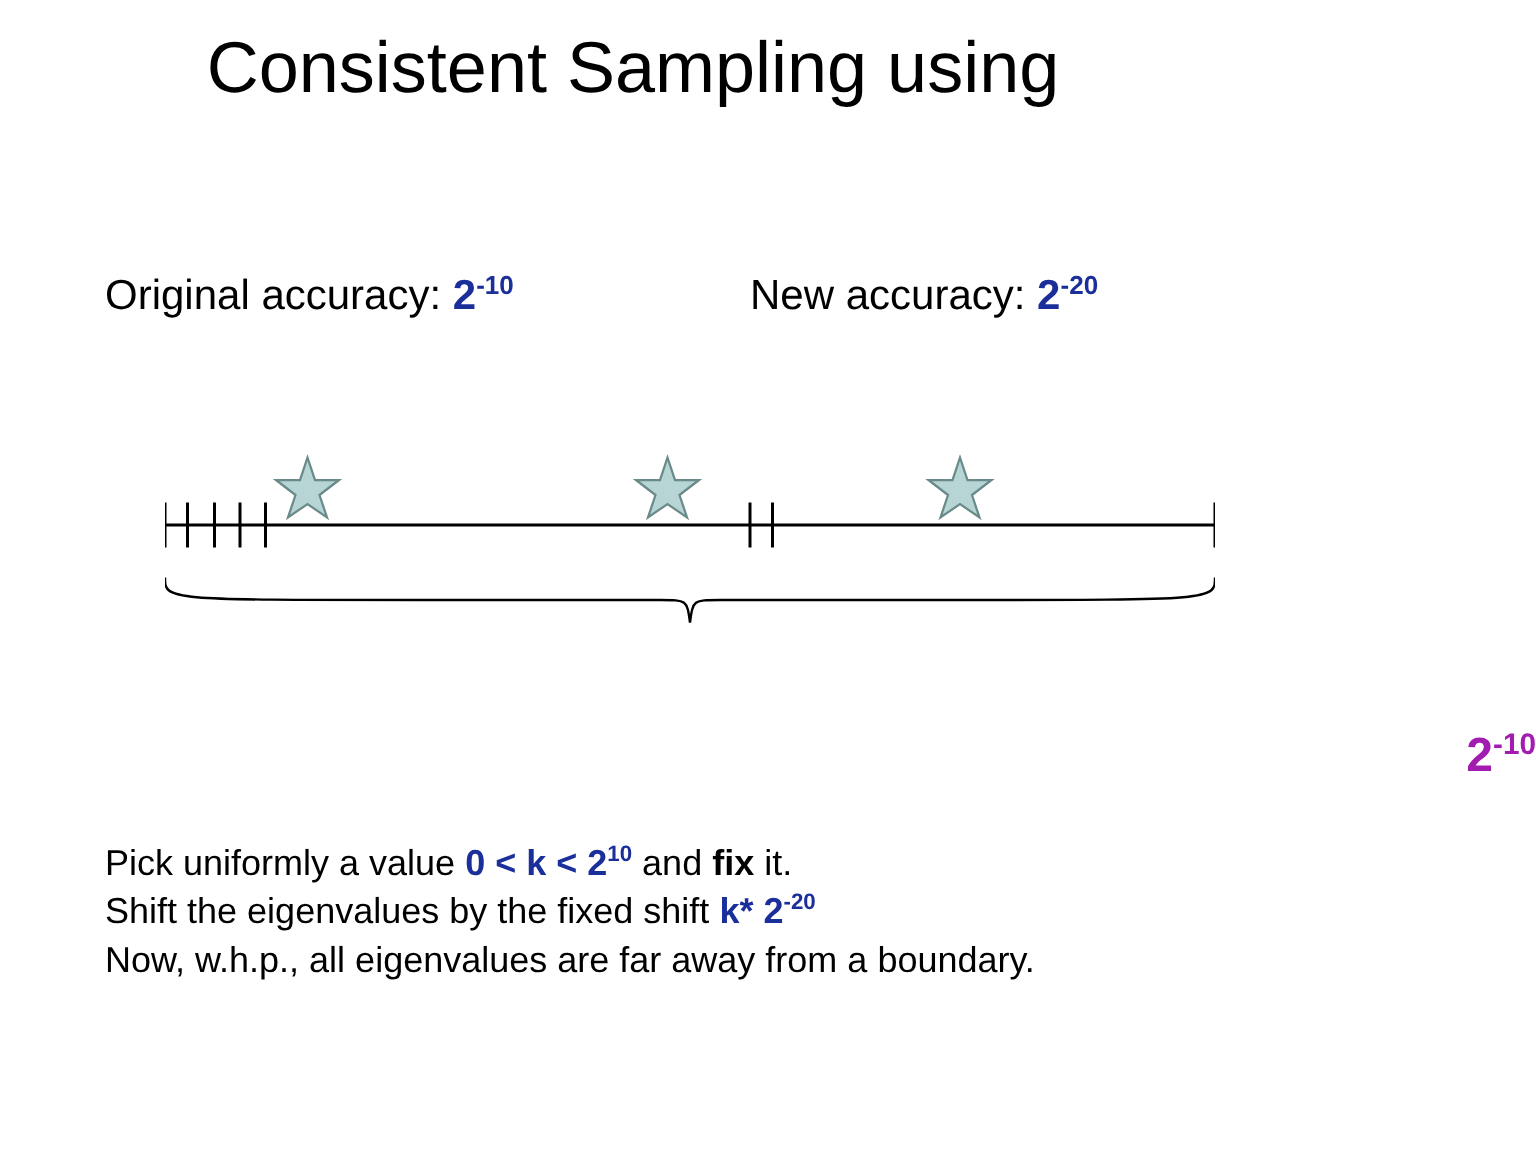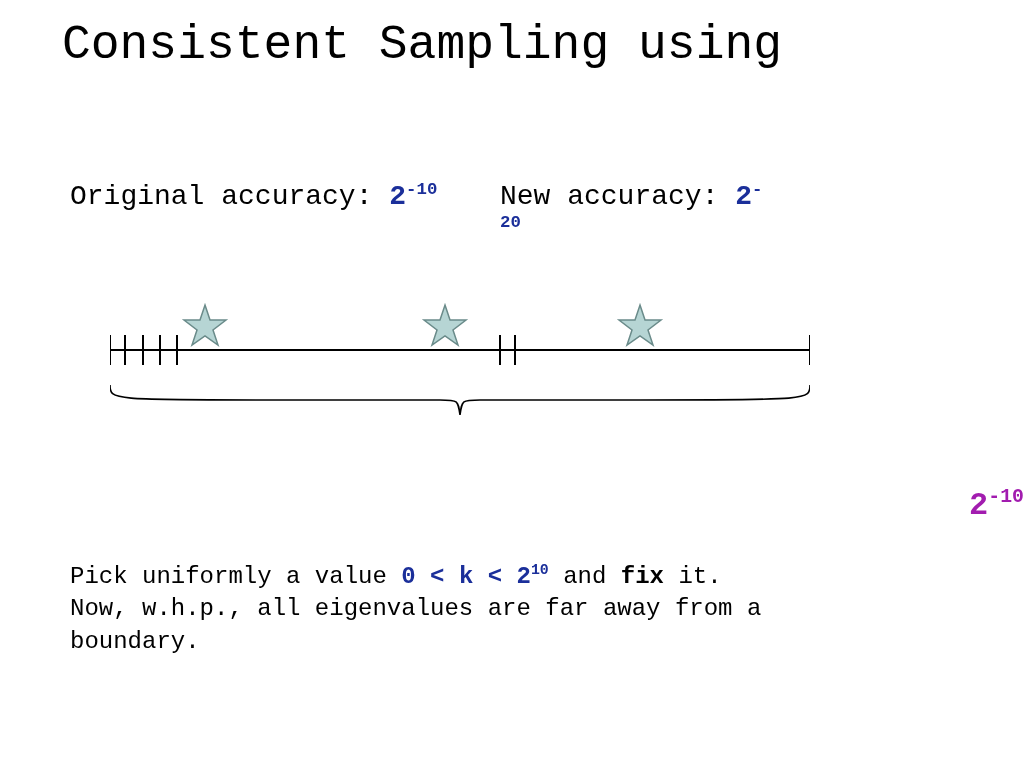--- a/index.html
+++ b/index.html
@@ -9,21 +9,20 @@
     height: 768px;
     background: #ffffff;
     font-family: Arial, Helvetica, sans-serif;
     color: #000000;
     overflow: hidden;
   }
   .slide {
     position: relative;
     width: 844px;
     height: 768px;
-    font-family: Liberation Mono, monospace;
   }
   .title {
     position: absolute;
     top: 18px;
     left: 0;
     right: 0;
     text-align: center;
     font-size: 48px;
     line-height: 1.15;
     font-weight: normal;
@@ -108,16 +107,19 @@
   </svg>
 
   <div class="brace-label">
     <span>2</span><span class="sup">-10</span>
   </div>
 
   <div class="body-text">
     <div>
       <span>Pick uniformly a value </span><span class="math-blue"><span>0  &lt; k &lt; 2</span><span class="sup">10</span></span><span> and </span><b>fix</b><span> it.</span>
     </div>
+    <div>
+      <span>Shift the eigenvalues by the fixed shift </span><span class="math-blue"><span>k* 2</span><span class="sup">-20</span></span>
+    </div>
     <div>Now, w.h.p., all eigenvalues are far away from a boundary.</div>
   </div>
 
 </div>
 
 </body></html>

